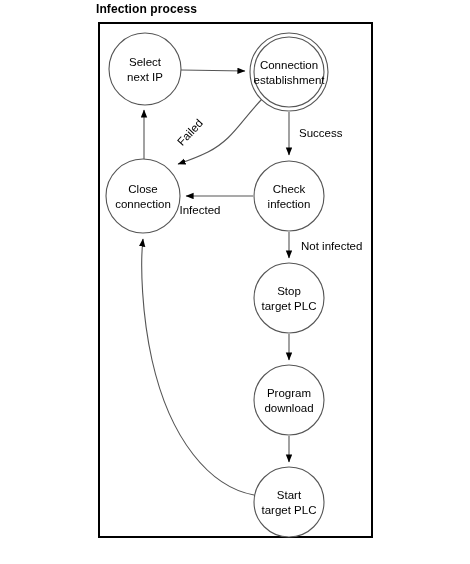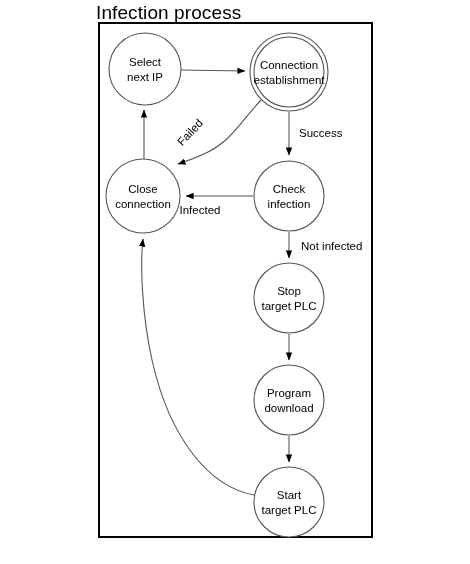--- a/index.html
+++ b/index.html
@@ -18,22 +18,22 @@
     position: absolute;
     left: 0; top: 0;
     width: 470px;
     height: 564px;
     background: #ffffff;
   }
   .figure-title {
     position: absolute;
     left: 96px;
     top: 2px;
-    font-size: 19px;
-    font-weight: normal;
+    font-size: 12px;
+    font-weight: bold;
     color: #000000;
     letter-spacing: 0.1px;
     white-space: nowrap;
   }
   .diagram-frame {
     position: absolute;
     left: 98px;
     top: 22px;
     width: 275px;
     height: 516px;

